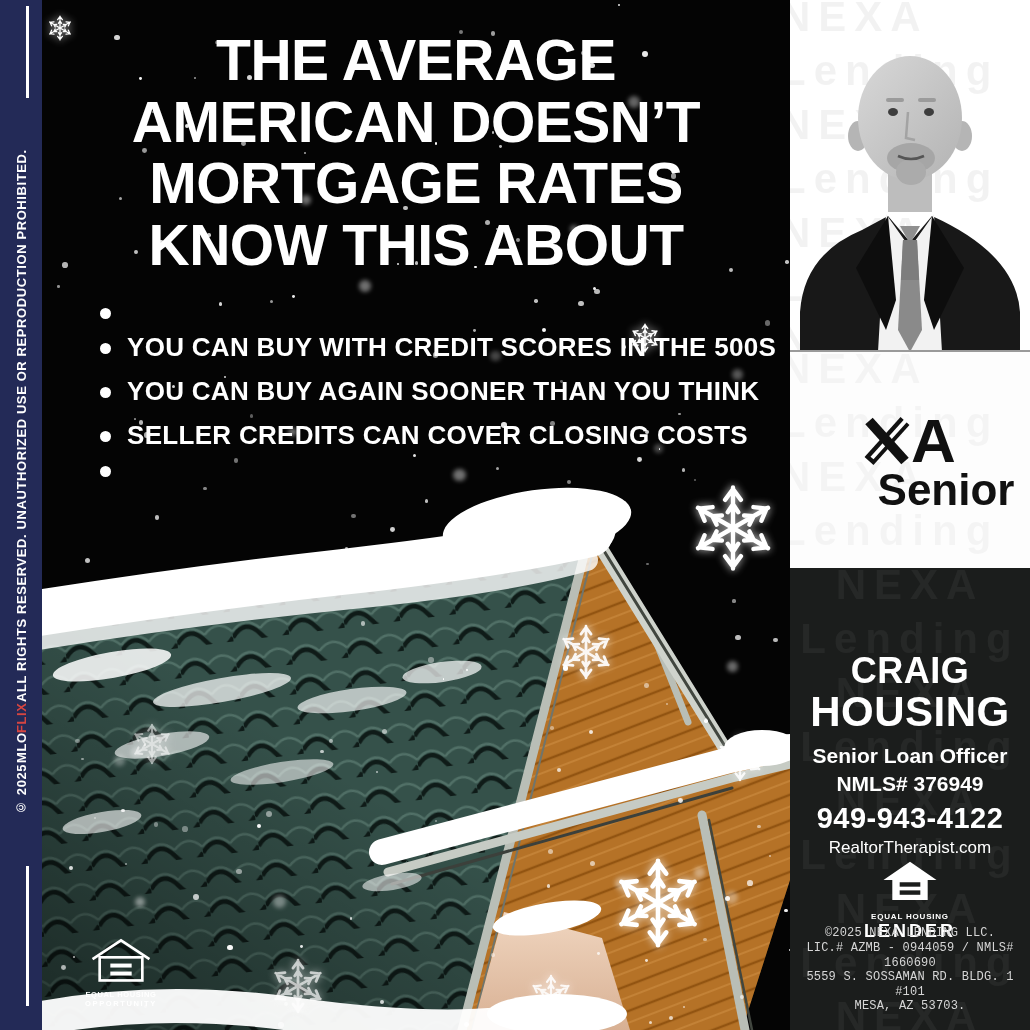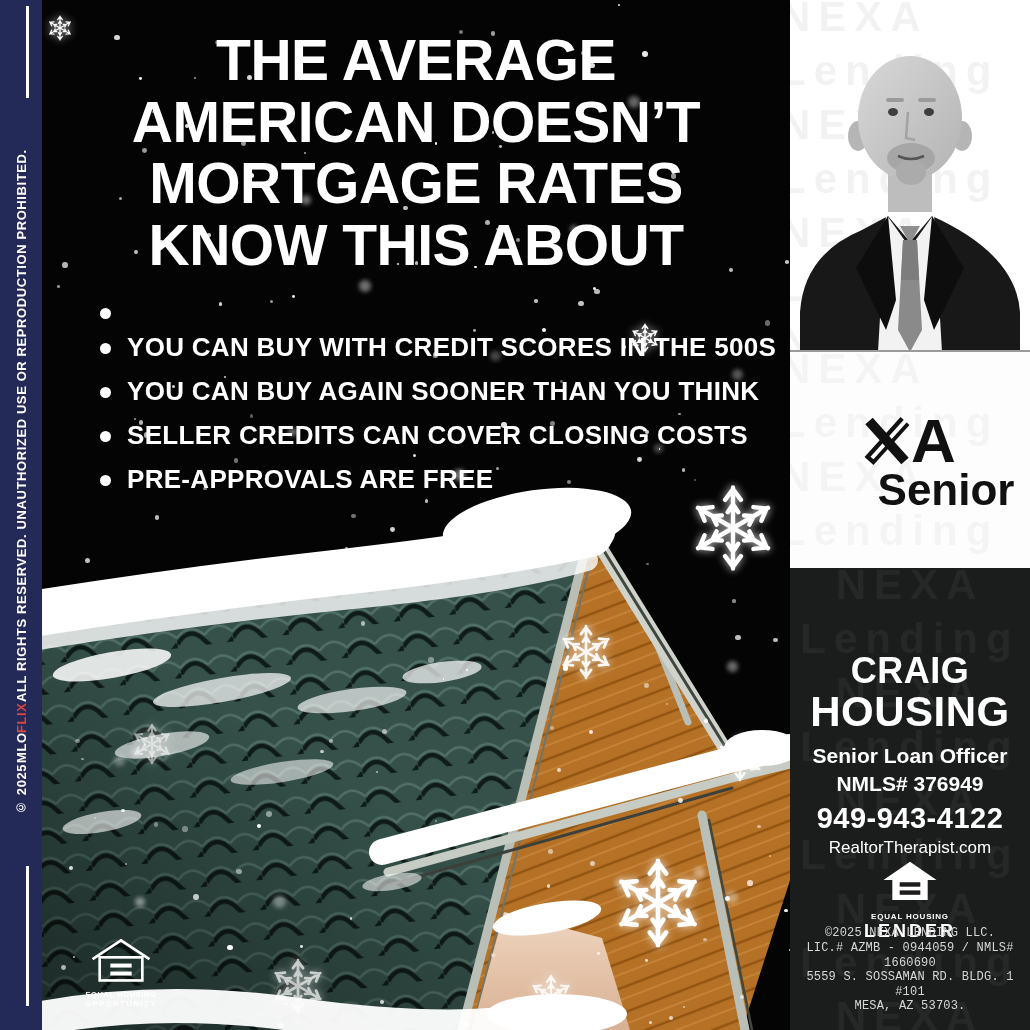--- a/index.html
+++ b/index.html
@@ -392,21 +392,20 @@
       <li>
           <span class="dot"></span>
           <span>YOU CAN BUY AGAIN SOONER THAN YOU THINK</span>
         </li>
       <li>
           <span class="dot"></span>
           <span>SELLER CREDITS CAN COVER CLOSING COSTS</span>
         </li>
       <li>
           <span class="dot"></span>
-          <span>PRE-APPROVALS ARE FREE</span>
         </li>
     </ul>
 
     <div class="eho">
       <svg width="70" height="48" viewBox="0 0 76 54">
         <g stroke="#fff" stroke-width="3" fill="none">
           <polyline points="6,26 38,5 70,26"></polyline>
           <rect x="14" y="24" width="48" height="26"></rect>
           <rect x="26" y="31" width="24" height="4.5" fill="#fff" stroke="none"></rect>
           <rect x="26" y="40" width="24" height="4.5" fill="#fff" stroke="none"></rect>

